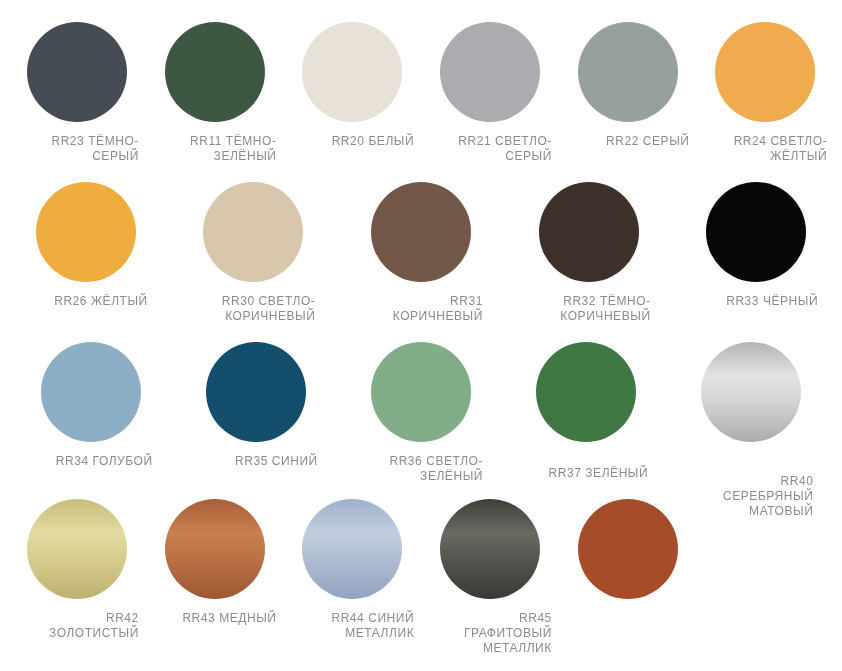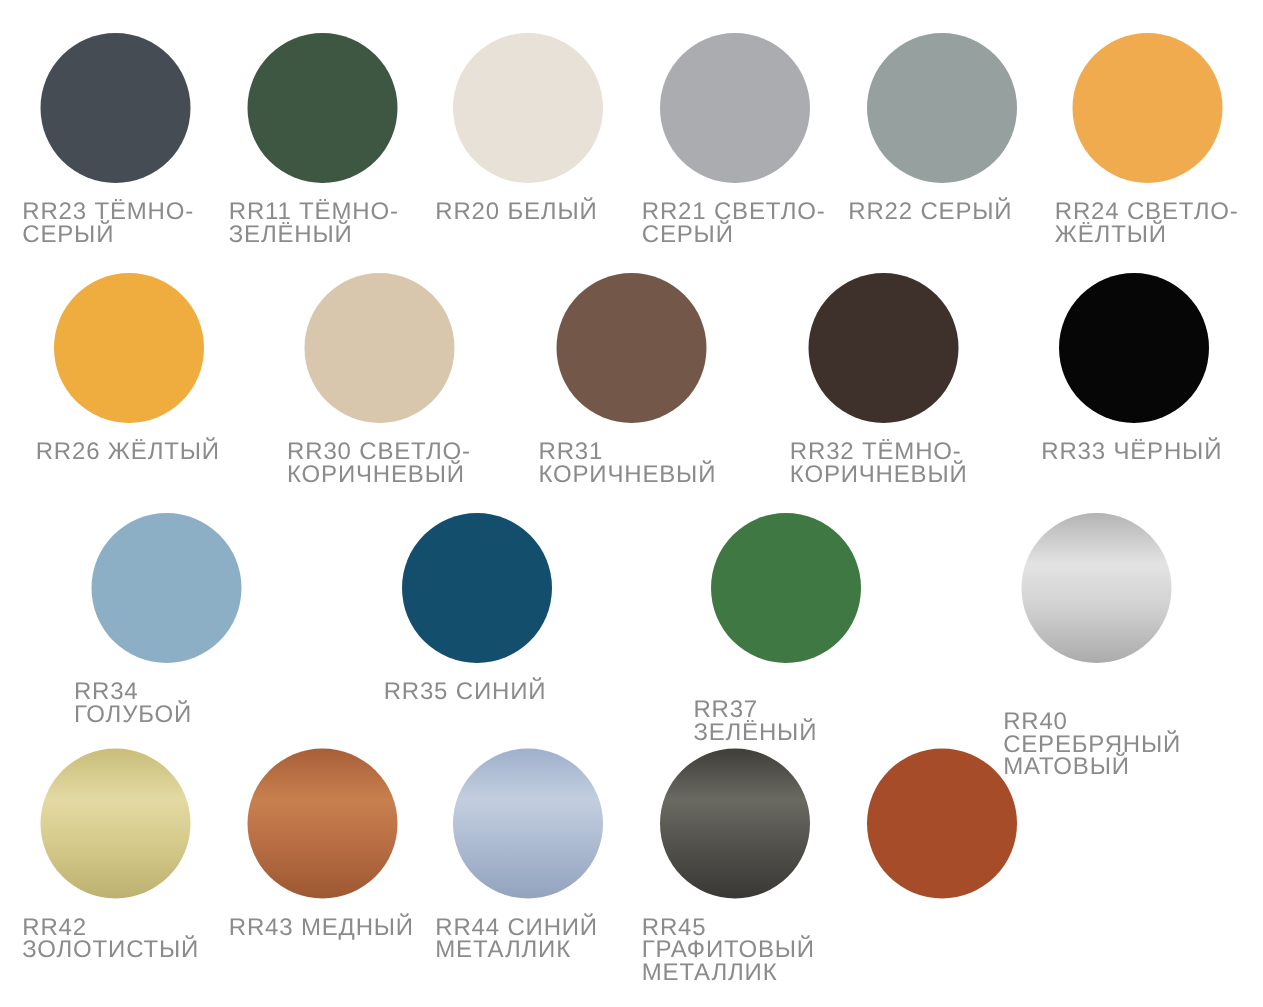--- a/index.html
+++ b/index.html
@@ -48,22 +48,22 @@
   .swatch-disc {
     width: 100px;
     height: 100px;
     border-radius: 50%;
     flex: 0 0 auto;
   }
 
   .swatch-label {
     margin-top: 12px;
     width: 124px;
-    text-align: left;
-    font-size: 16px;
+    text-align: right;
+    font-size: 12px;
     line-height: 15px;
     letter-spacing: 0.55px;
     color: #8b8b8b;
     text-transform: uppercase;
     font-weight: 400;
     word-wrap: break-word;
   }
 </style>
 </head>
 <body style="background: rgb(255, 255, 255);">
@@ -120,20 +120,24 @@
     <div class="swatch-row r2">
       <div class="swatch-cell">
         <div class="swatch-disc" style="background: rgb(140, 175, 198);"></div>
         <div class="swatch-label" style="color: rgb(139, 139, 139);">RR34 ГОЛУБОЙ</div>
       </div>
       <div class="swatch-cell">
         <div class="swatch-disc" style="background: rgb(19, 79, 109);"></div>
         <div class="swatch-label" style="color: rgb(139, 139, 139);">RR35 СИНИЙ</div>
       </div>
       <div class="swatch-cell">
+        <div class="swatch-disc" style="background: rgb(130, 173, 137);"></div>
+        <div class="swatch-label" style="color: rgb(139, 139, 139);">RR36 СВЕТЛО-ЗЕЛЁНЫЙ</div>
+      </div>
+      <div class="swatch-cell">
         <div class="swatch-disc" style="background: rgb(63, 120, 66);"></div>
         <div class="swatch-label" style="color: rgb(139, 139, 139); margin-top: 24px;">RR37 ЗЕЛЁНЫЙ</div>
       </div>
       <div class="swatch-cell">
         <div class="swatch-disc" style="background: linear-gradient(rgb(180, 180, 180) 0%, rgb(227, 227, 227) 34%, rgb(210, 210, 210) 62%, rgb(171, 171, 171) 100%);"></div>
         <div class="swatch-label" style="color: rgb(139, 139, 139); margin-top: 32px;">RR40 СЕРЕБРЯНЫЙ МАТОВЫЙ</div>
       </div>
     </div>
     <div class="swatch-row r3">
       <div class="swatch-cell">

